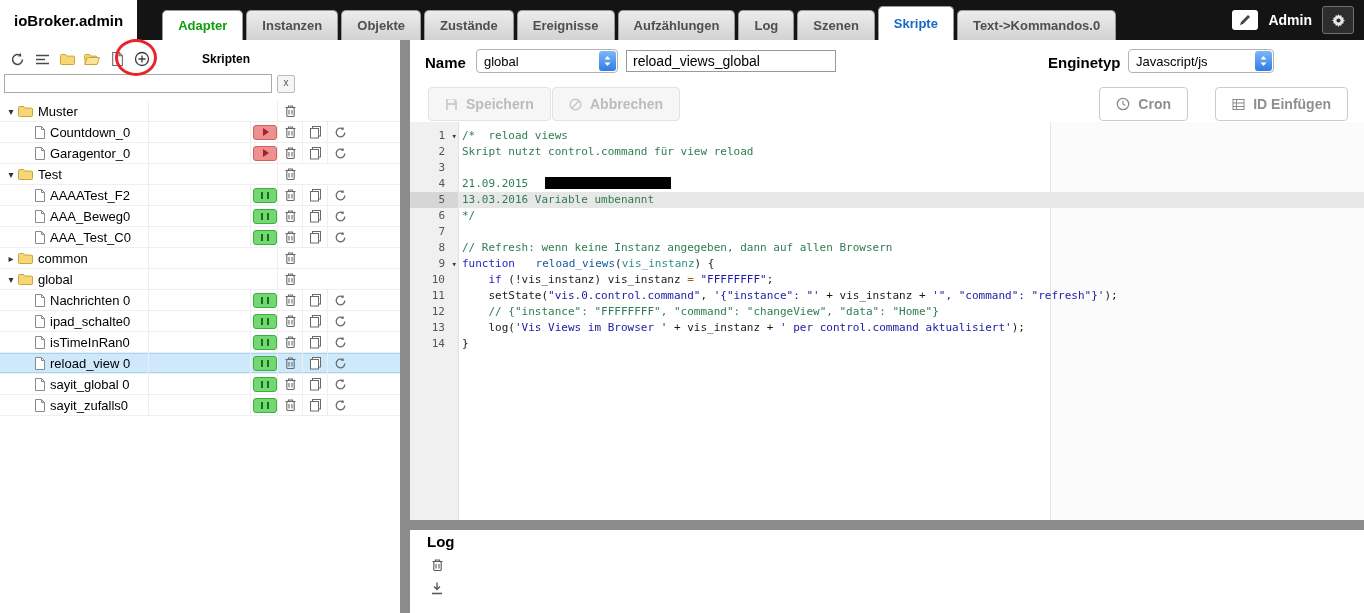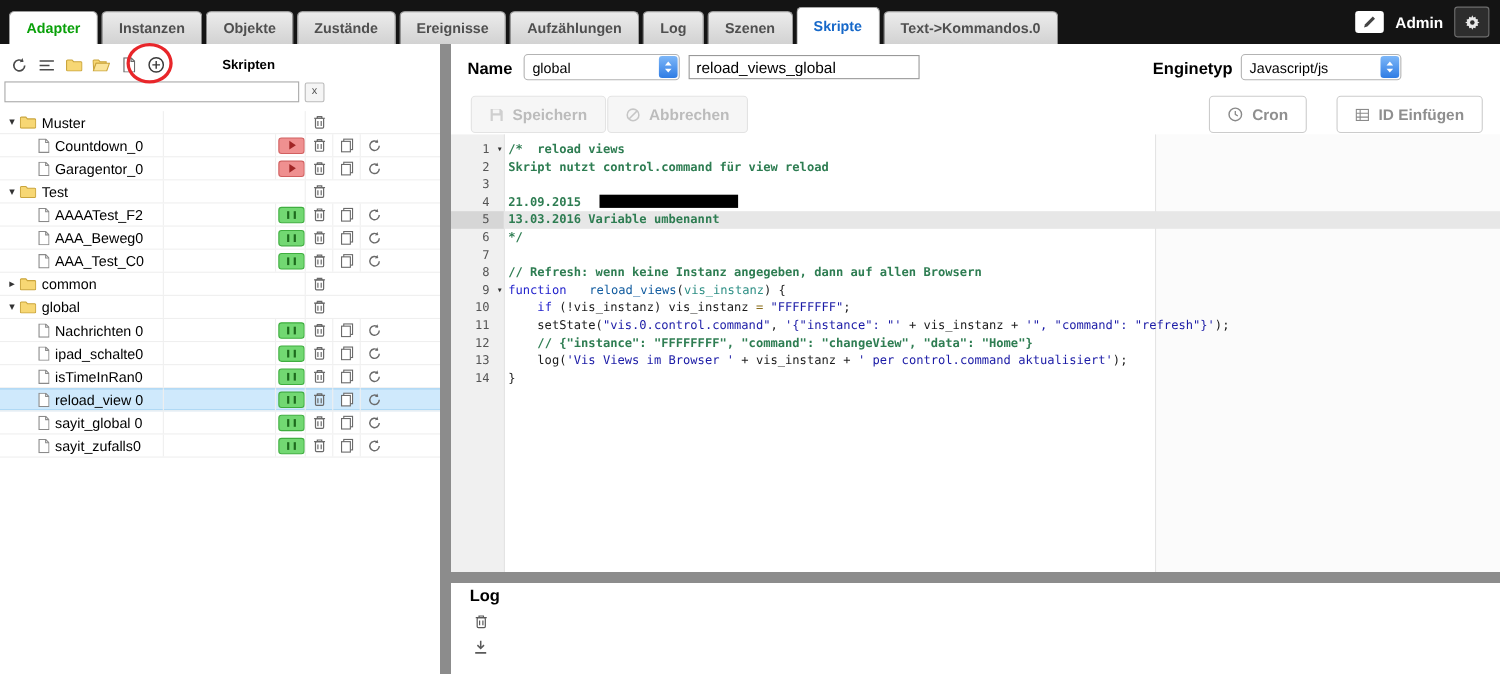--- a/index.html
+++ b/index.html
@@ -8,21 +8,21 @@
 
   
   .topbar{position:absolute;top:0;left:0;right:0;height:40px;background:#141414;
           display:flex;align-items:stretch;}
   .logo{background:#fff;color:#000;font-size:15px;font-weight:bold;
         display:flex;align-items:center;padding:0 14px;}
   .tabs{display:flex;align-items:flex-end;margin-left:8px;flex:1;overflow:hidden;}
   .tab{height:29px;line-height:29px;padding:0 15px;margin-right:3px;white-space:nowrap;
        background:linear-gradient(#ececec,#d2d2d2);border:1px solid #9b9b9b;border-bottom:none;
        border-radius:5px 5px 0 0;color:#4f4f4f;font-size:13px;font-weight:bold;cursor:pointer;}
-  .tab-green{background:#fff;color:#0aa10a;}
+  .tab-green{background:#fff;color:#0aa10a;margin-left:17px;}
   .tab-active{background:#fff;color:#1668c9;height:33px;line-height:33px;}
   .topbar-right{display:flex;align-items:center;gap:10px;padding:0 10px;}
   .tb-pencil{width:26px;height:20px;background:#fff;border-radius:3px;
              display:flex;align-items:center;justify-content:center;}
   .admin-label{color:#fff;font-size:14px;font-weight:bold;}
   .tb-gear{width:30px;height:26px;background:#2d2d2d;border:1px solid #6f6f6f;border-radius:3px;
            display:flex;align-items:center;justify-content:center;}
 
   
   .sidebar{position:absolute;top:40px;left:0;width:400px;bottom:0;background:#fff;}
@@ -83,21 +83,21 @@
   .pregion{position:absolute;left:641px;right:0;top:0;bottom:0;background:#fbfbfb;}
   .pmargin{position:absolute;left:640px;top:0;bottom:0;width:1px;background:#e4e4e4;}
   .lines{position:relative;z-index:1;padding-top:6px;}
   .cline{display:flex;height:16px;}
   .gut{width:48px;flex:none;text-align:right;padding-right:13px;box-sizing:border-box;color:#555;
        font:11px "DejaVu Sans Mono",monospace;line-height:16px;position:relative;}
   .fold{position:absolute;right:1px;top:0;font-size:9px;color:#333;line-height:16px;}
   .code{flex:1;font:11px "DejaVu Sans Mono",monospace;line-height:16px;white-space:pre;padding-left:4px;}
   .cline.active .gut{background:#d6d6d6;}
   .cline.active .code{background:#e7e7e7;}
-  .tk-com{color:#2e7d52;font-weight:bold;}
+  .tk-com{color:#2e7d52;}
   .tk-kw{color:#2222cc;}
   .tk-str{color:#1a1aa6;}
   .tk-fn{color:#0f5a9e;margin-left:14px;}
   .tk-var{color:#2e8f85;}
   .tk-op{color:#8a6d1c;}
   .tk-p{color:#1a1a1a;}
   .tk-redact{display:inline-block;width:126px;height:12px;background:#000;vertical-align:-2px;margin-left:10px;}
 
   
   .hsplit{position:absolute;left:0;right:0;top:480px;height:10px;background:#8c8c8c;}
@@ -110,20 +110,21 @@
   .ann-circle{position:absolute;left:115px;top:39px;width:36px;height:31px;border:3px solid #e8262a;
               border-radius:50%;z-index:60;pointer-events:none;}
   .ic{display:inline-flex;align-items:center;}
 </style>
 </head>
 <body>
 
 <div class="page">
 
   <div class="topbar">
+    <div class="logo">ioBroker.admin</div>
     <div class="tabs">
         <div class="tab tab-green">Adapter</div>
         <div class="tab">Instanzen</div>
         <div class="tab">Objekte</div>
         <div class="tab">Zustände</div>
         <div class="tab">Ereignisse</div>
         <div class="tab">Aufzählungen</div>
         <div class="tab">Log</div>
         <div class="tab">Szenen</div>
         <div class="tab tab-active">Skripte</div>

